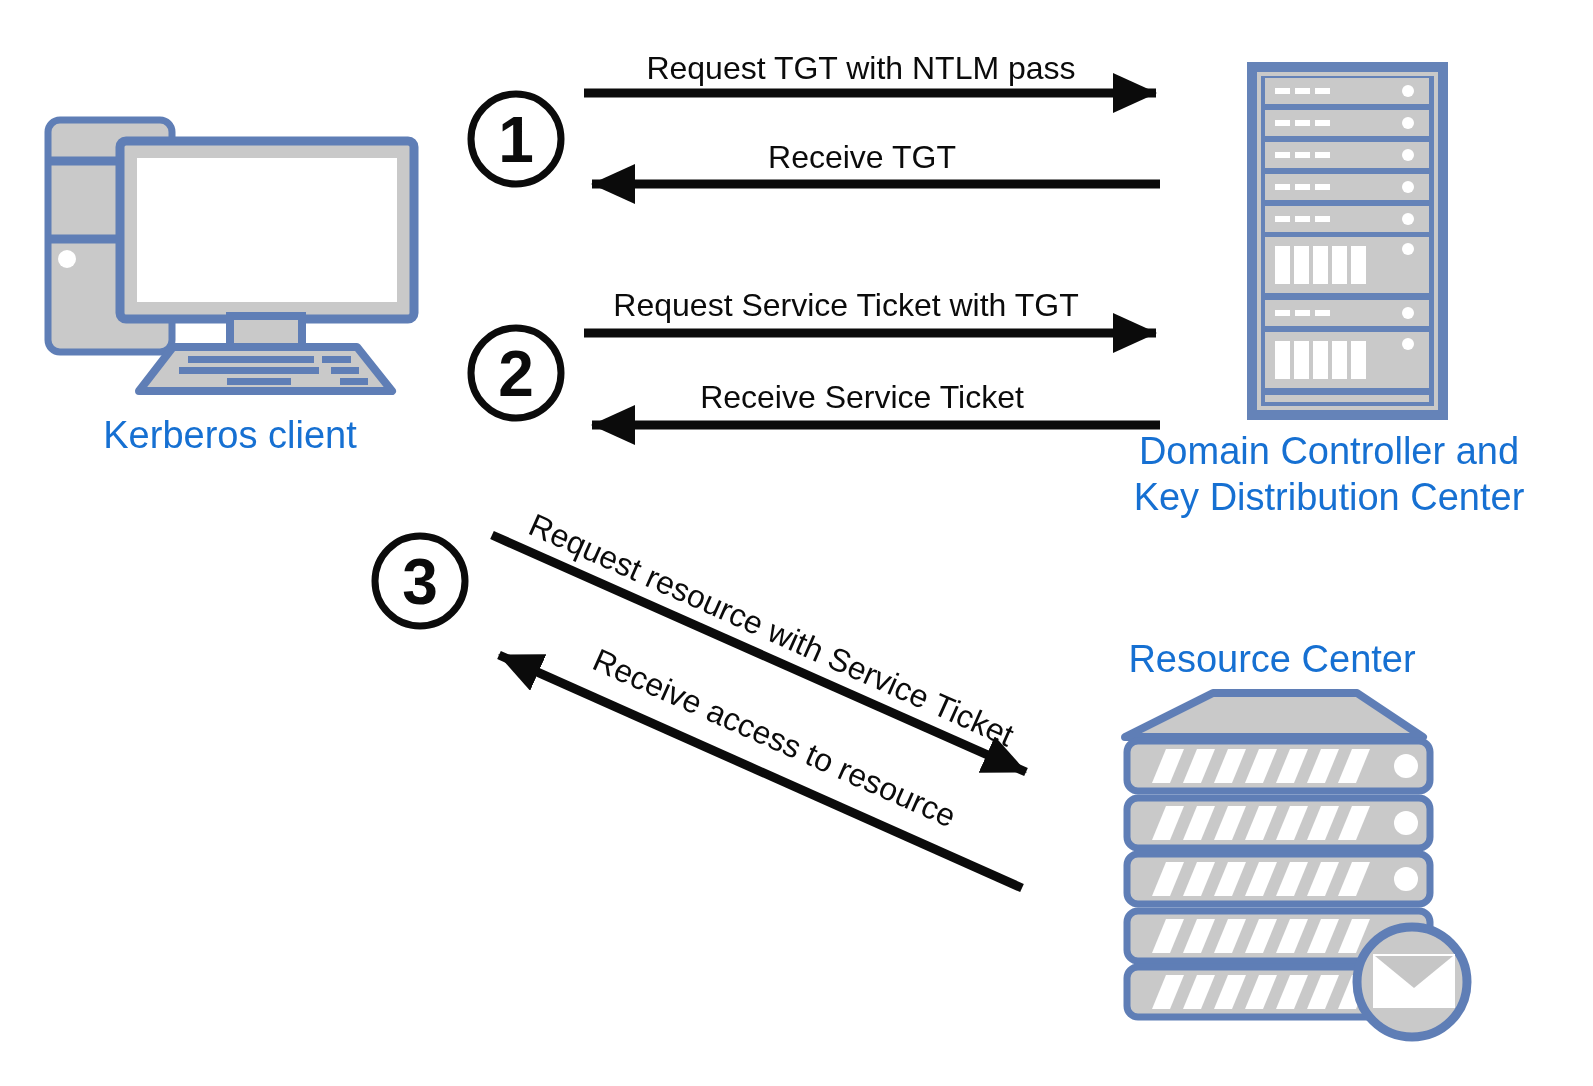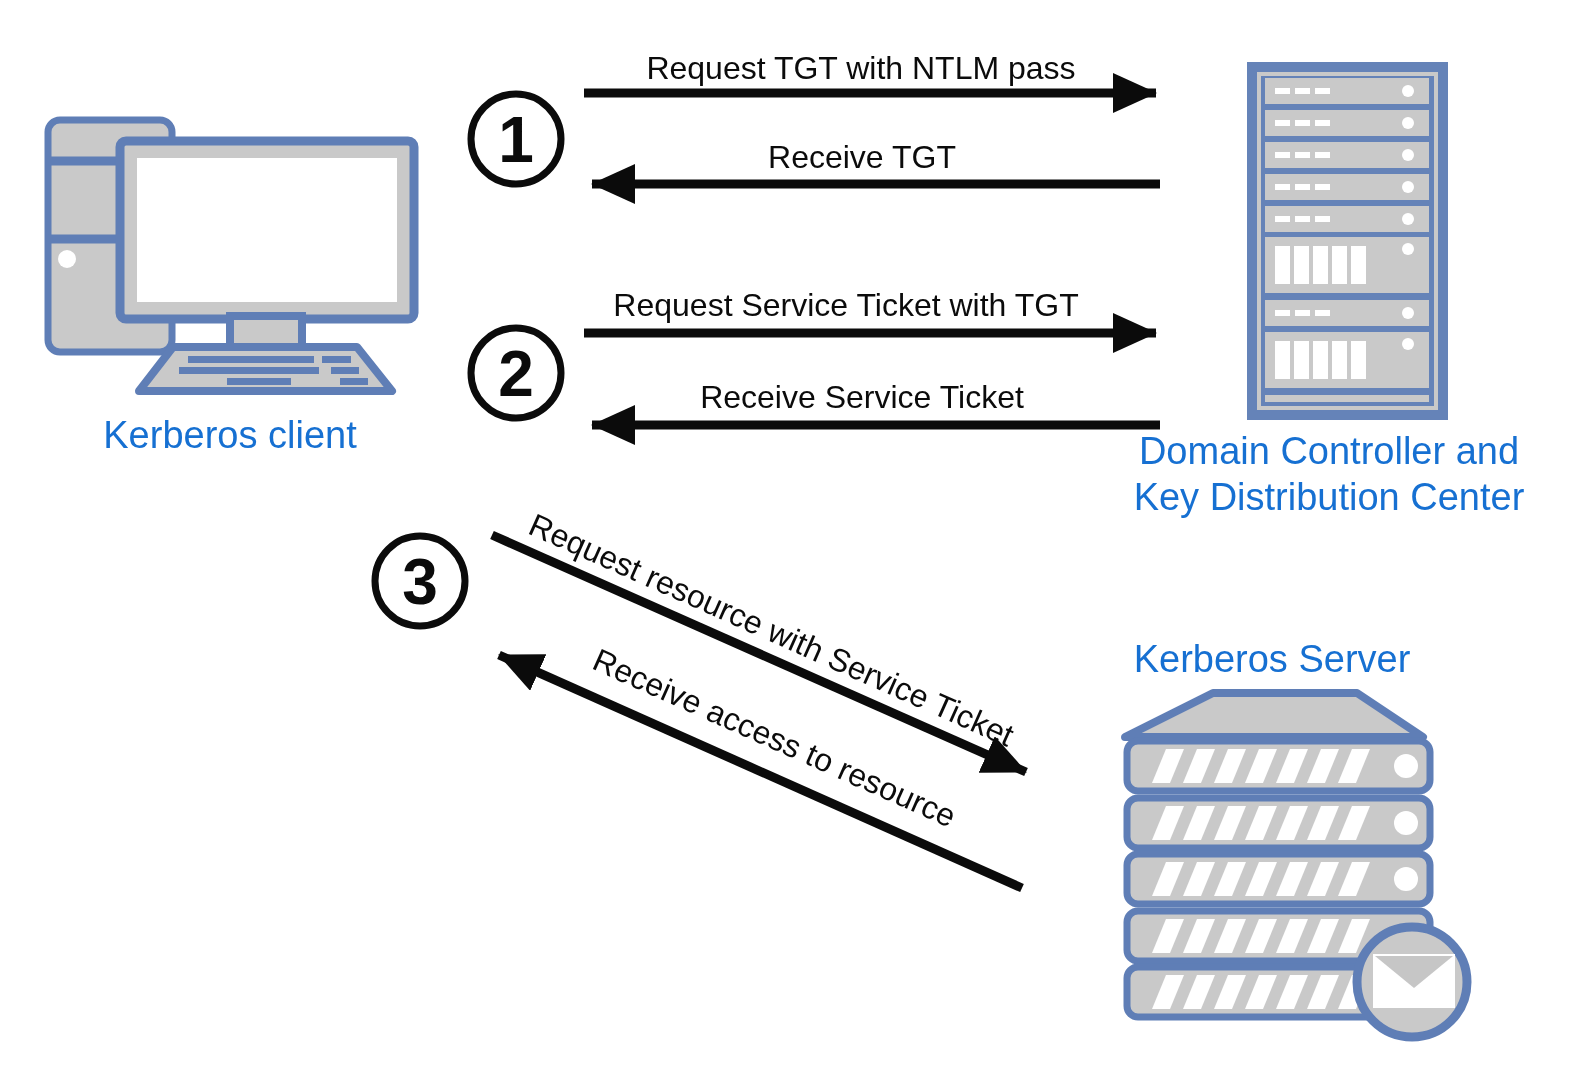--- a/index.html
+++ b/index.html
@@ -146,14 +146,14 @@
     </g>
   </svg>
 
   <div class="node-label" style="left:57px;top:412px;width:346px;">Kerberos client</div>
 
   <div class="node-label" style="left:1117px;top:428px;width:424px;">
     <span>Domain Controller and</span>
     <span>Key Distribution Center</span>
   </div>
 
-  <div class="node-label" style="left:1102px;top:636px;width:340px;">Kerberos Server</div>
+  <div class="node-label" style="left:1102px;top:636px;width:340px;">Resource Center</div>
 </div>
 
 </body></html>

